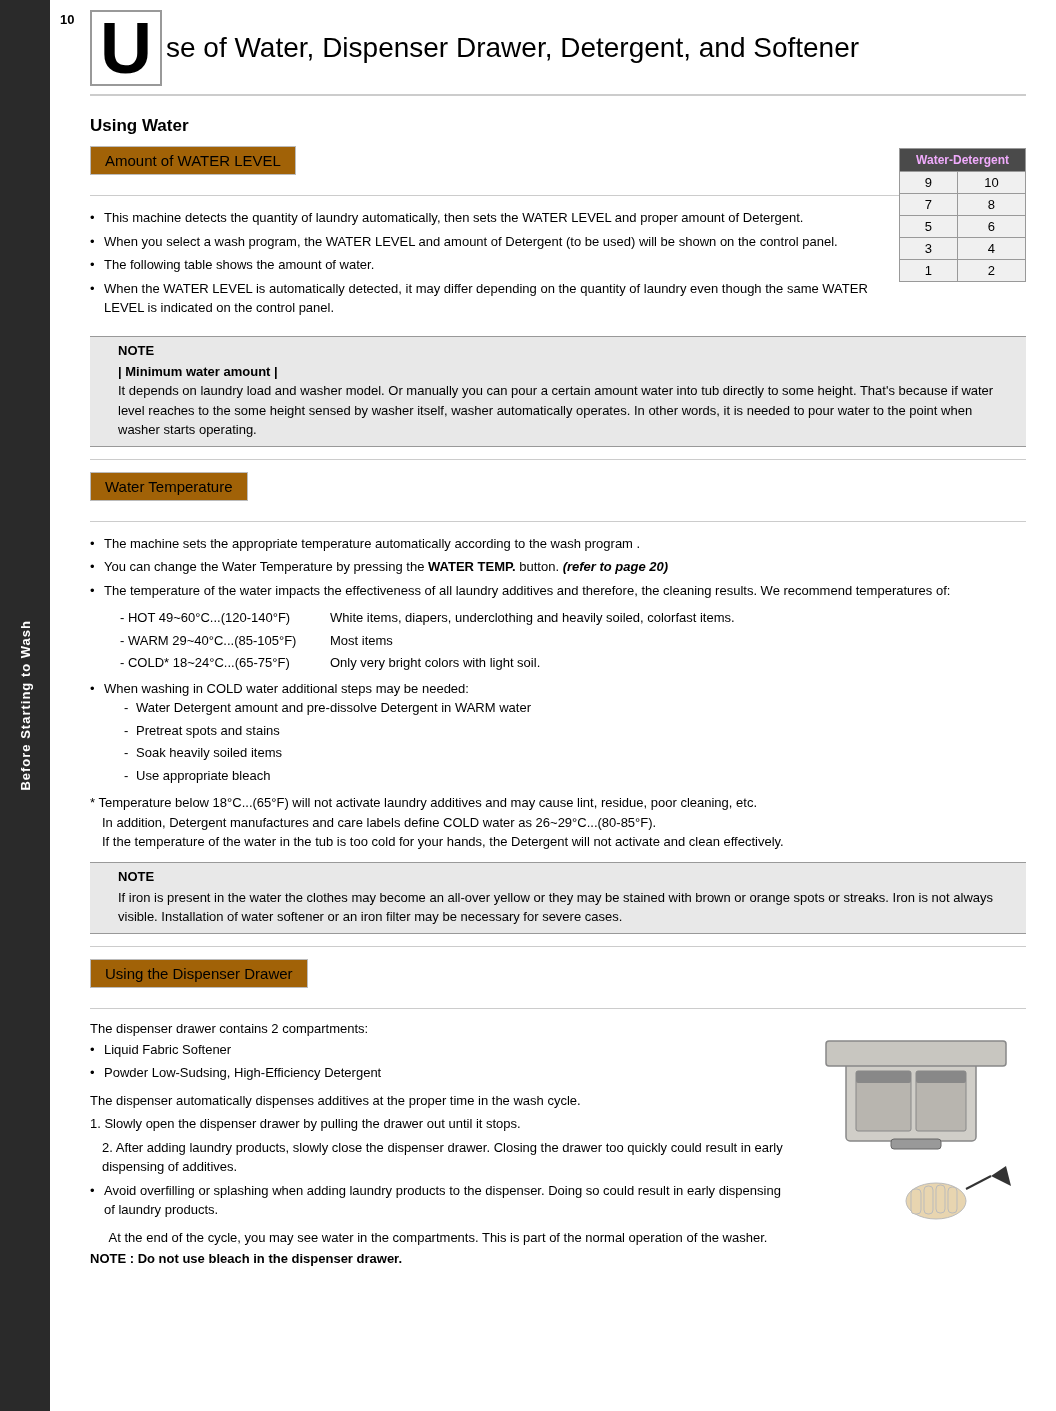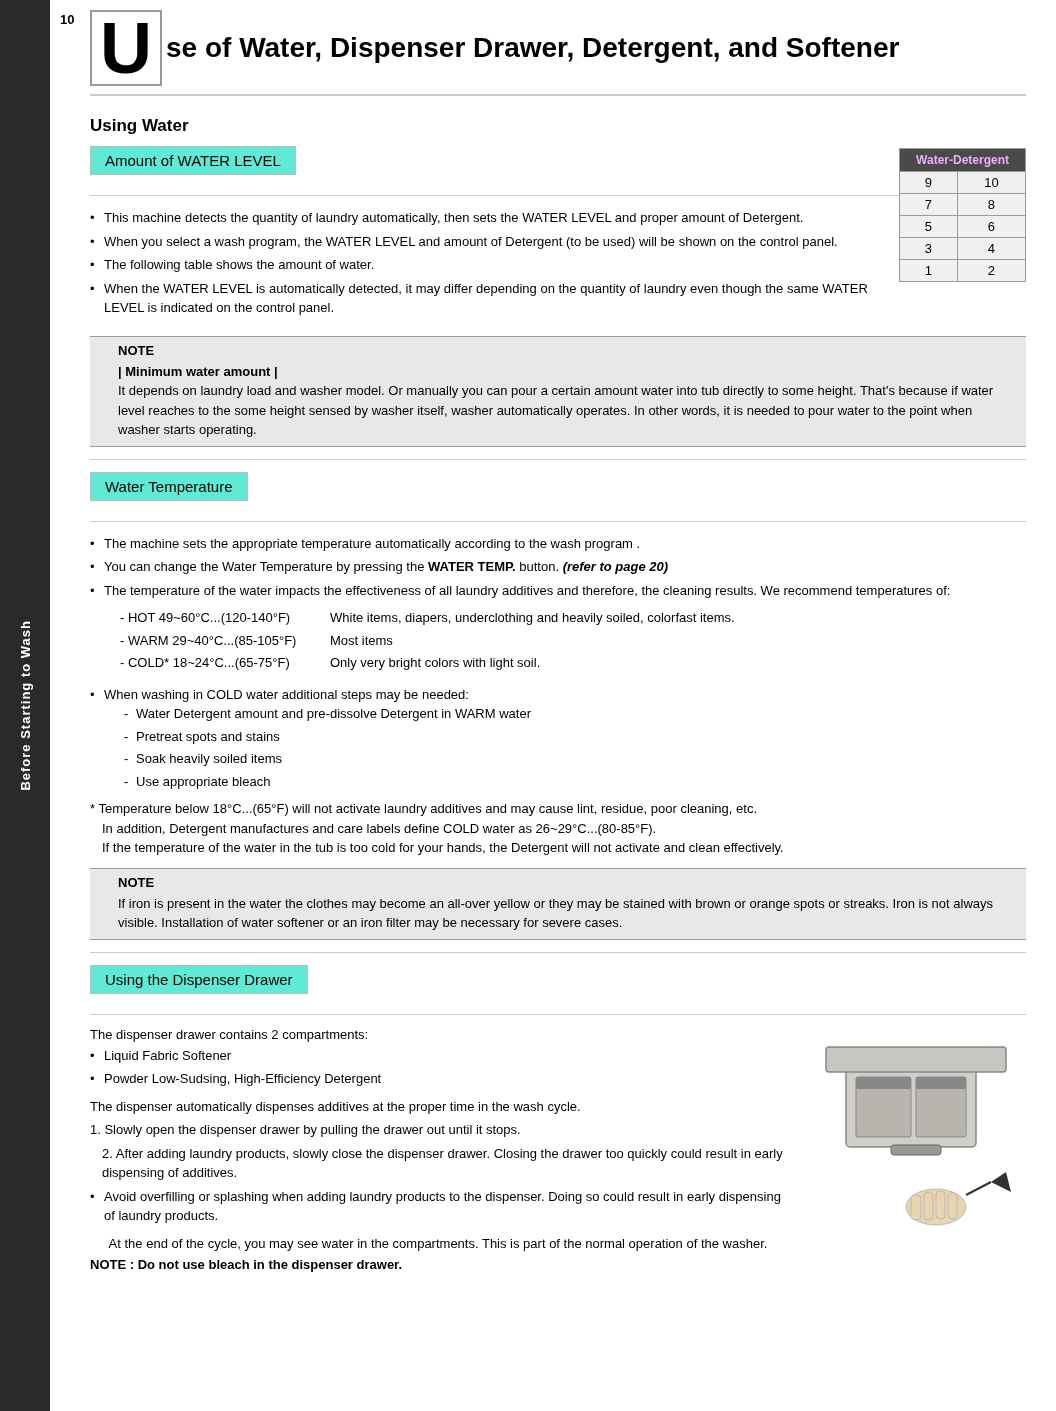--- a/index.html
+++ b/index.html
@@ -62,32 +62,32 @@
       line-height: 1;
       margin-right: 4px;
       color: #000;
       border: 2px solid #999;
       padding: 0 8px;
       display: inline-block;
     }
 
     .title-text {
       font-size: 28px;
-      font-weight: bold;
+      font-weight: normal;
       color: #000;
     }
 
     .section-heading {
       font-size: 17px;
       font-weight: bold;
       margin: 16px 0 10px 0;
     }
 
     .subsection-box {
-      background: #5eead4;
+      background: #a16207;
       border: 1px solid #bbb;
       padding: 5px 14px;
       font-size: 15px;
       font-weight: normal;
       display: inline-block;
       margin-bottom: 8px;
     }
 
     .content-area {
       position: relative;
@@ -339,21 +339,21 @@
           <div class="temp-row">
             <span class="temp-label">- WARM 29~40°C...(85-105°F)</span>
             <span class="temp-desc">Most items</span>
           </div>
           <div class="temp-row">
             <span class="temp-label">- COLD* 18~24°C...(65-75°F)</span>
             <span class="temp-desc">Only very bright colors with light soil.</span>
           </div>
         </div>
 
-      <ul class="bullet-list" style="margin-top:12px;">
+      <ul class="bullet-list" style="margin-top:6px;">
         <li>
           <span>When washing in COLD water additional steps may be needed:</span>
           <ul class="sub-temp-list" id="cold-water-items">
           <li>Water Detergent amount and pre-dissolve Detergent in WARM water</li>
               <li>Pretreat spots and stains</li>
               <li>Soak heavily soiled items</li>
               <li>Use appropriate bleach</li>
             </ul>
         </li>
       </ul>

